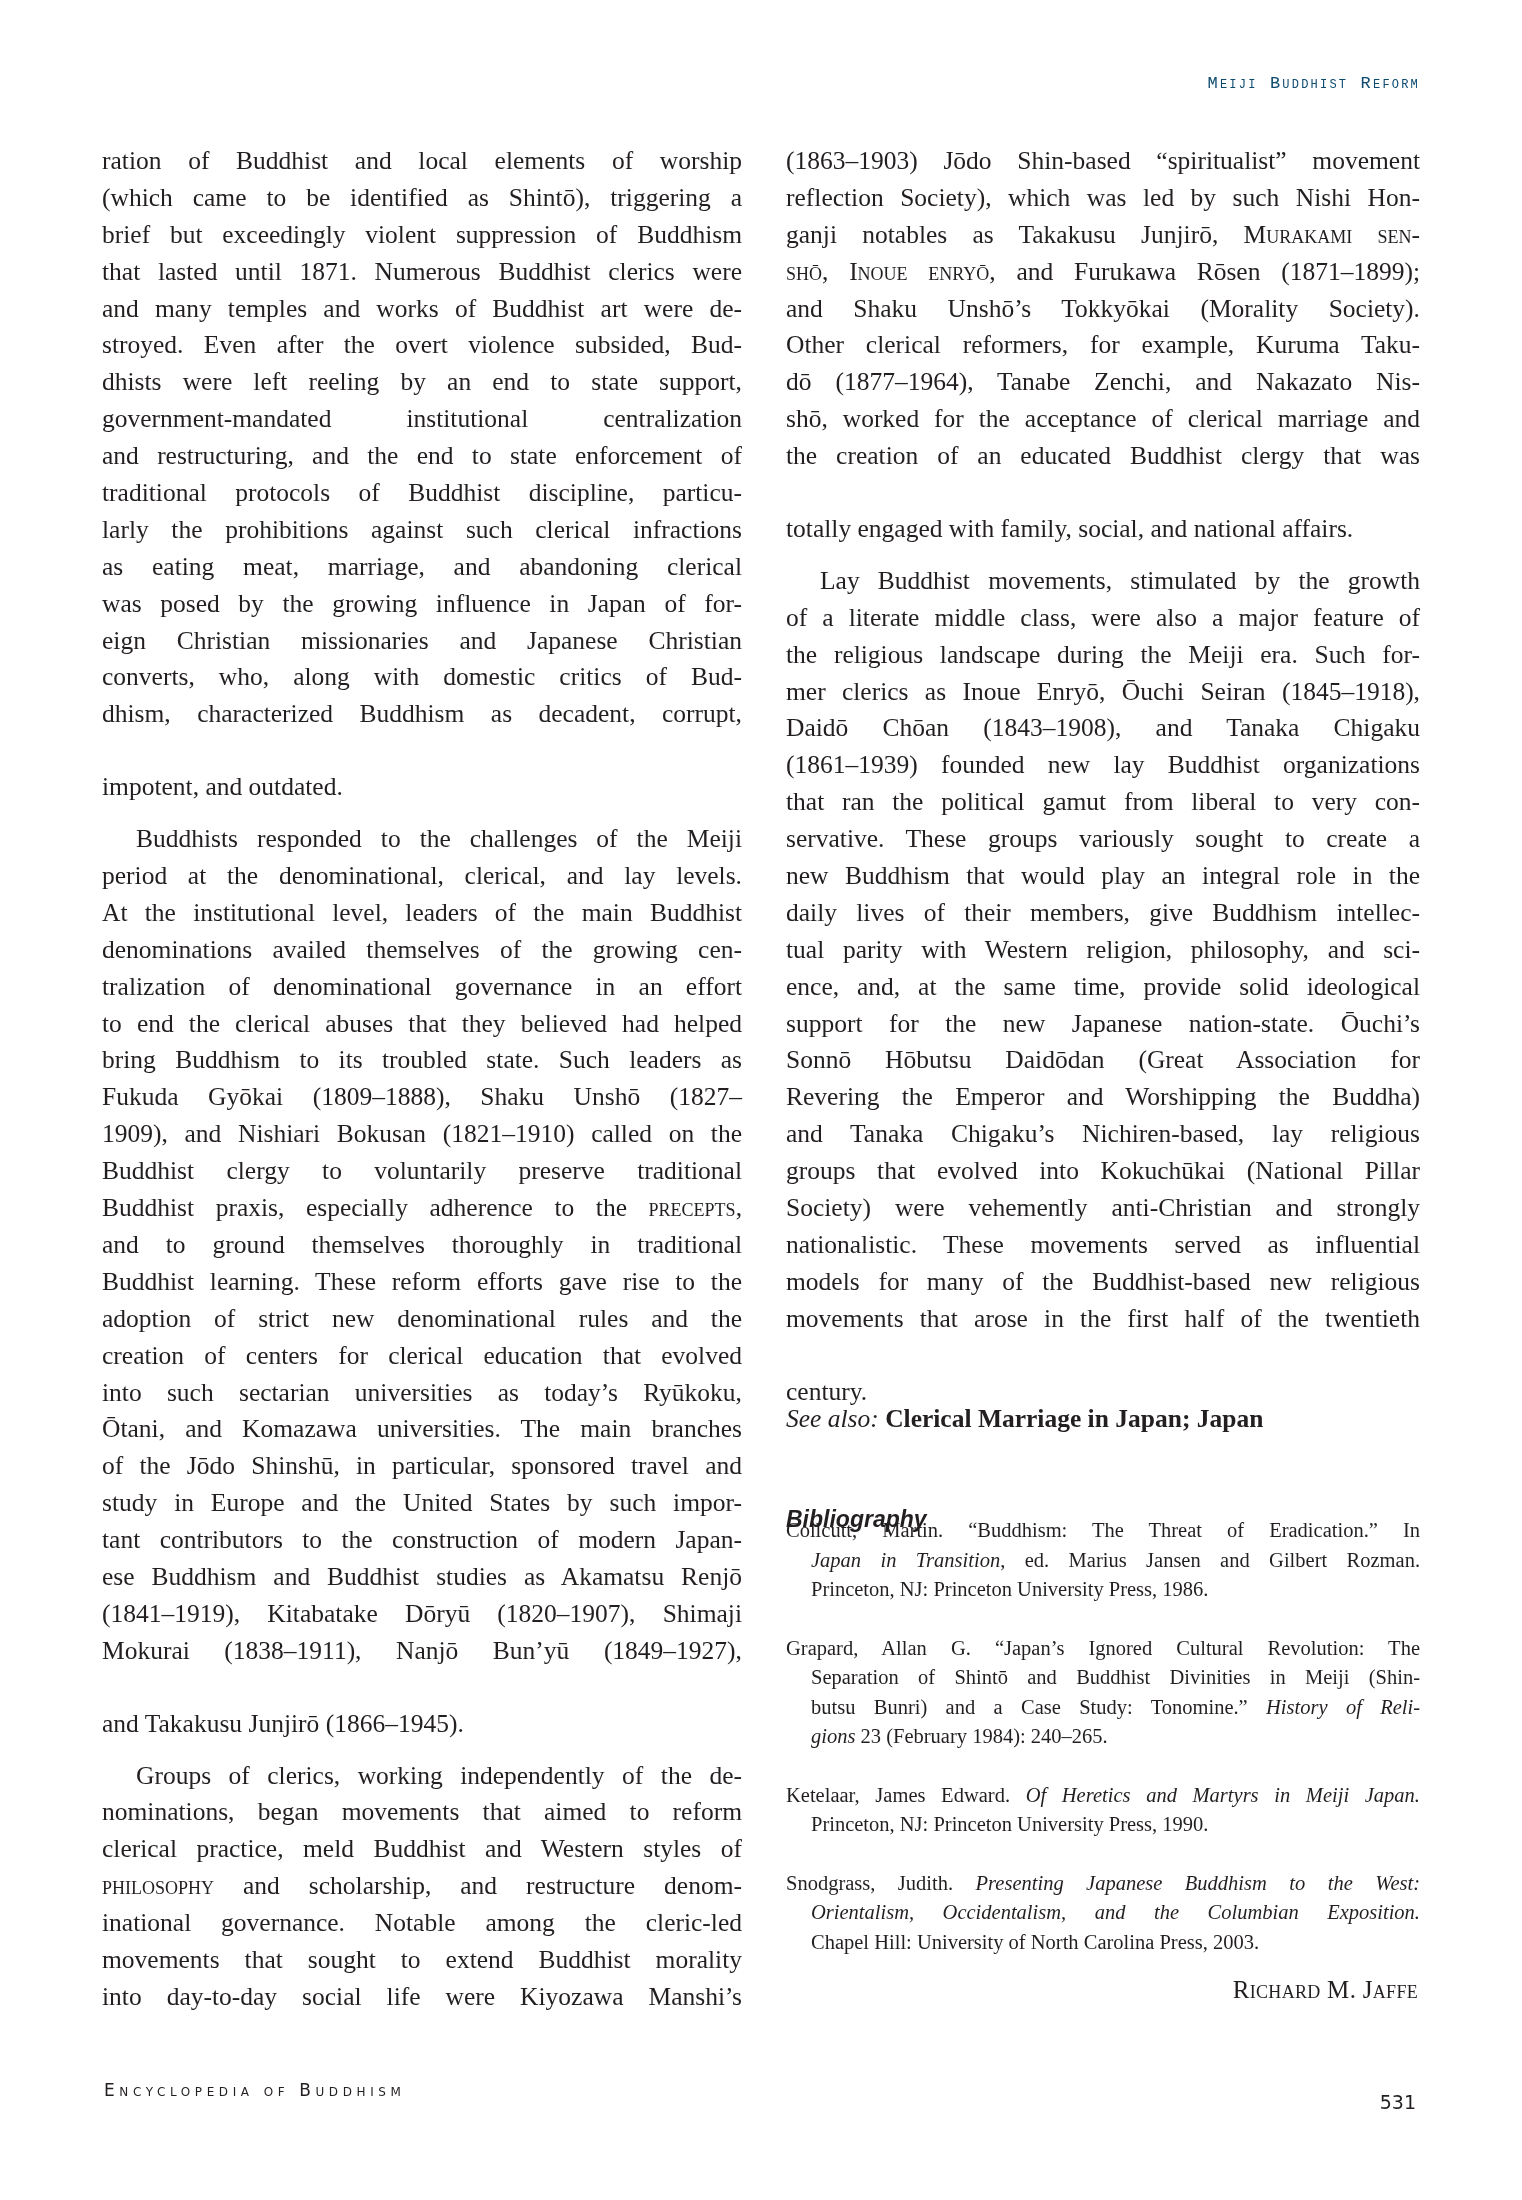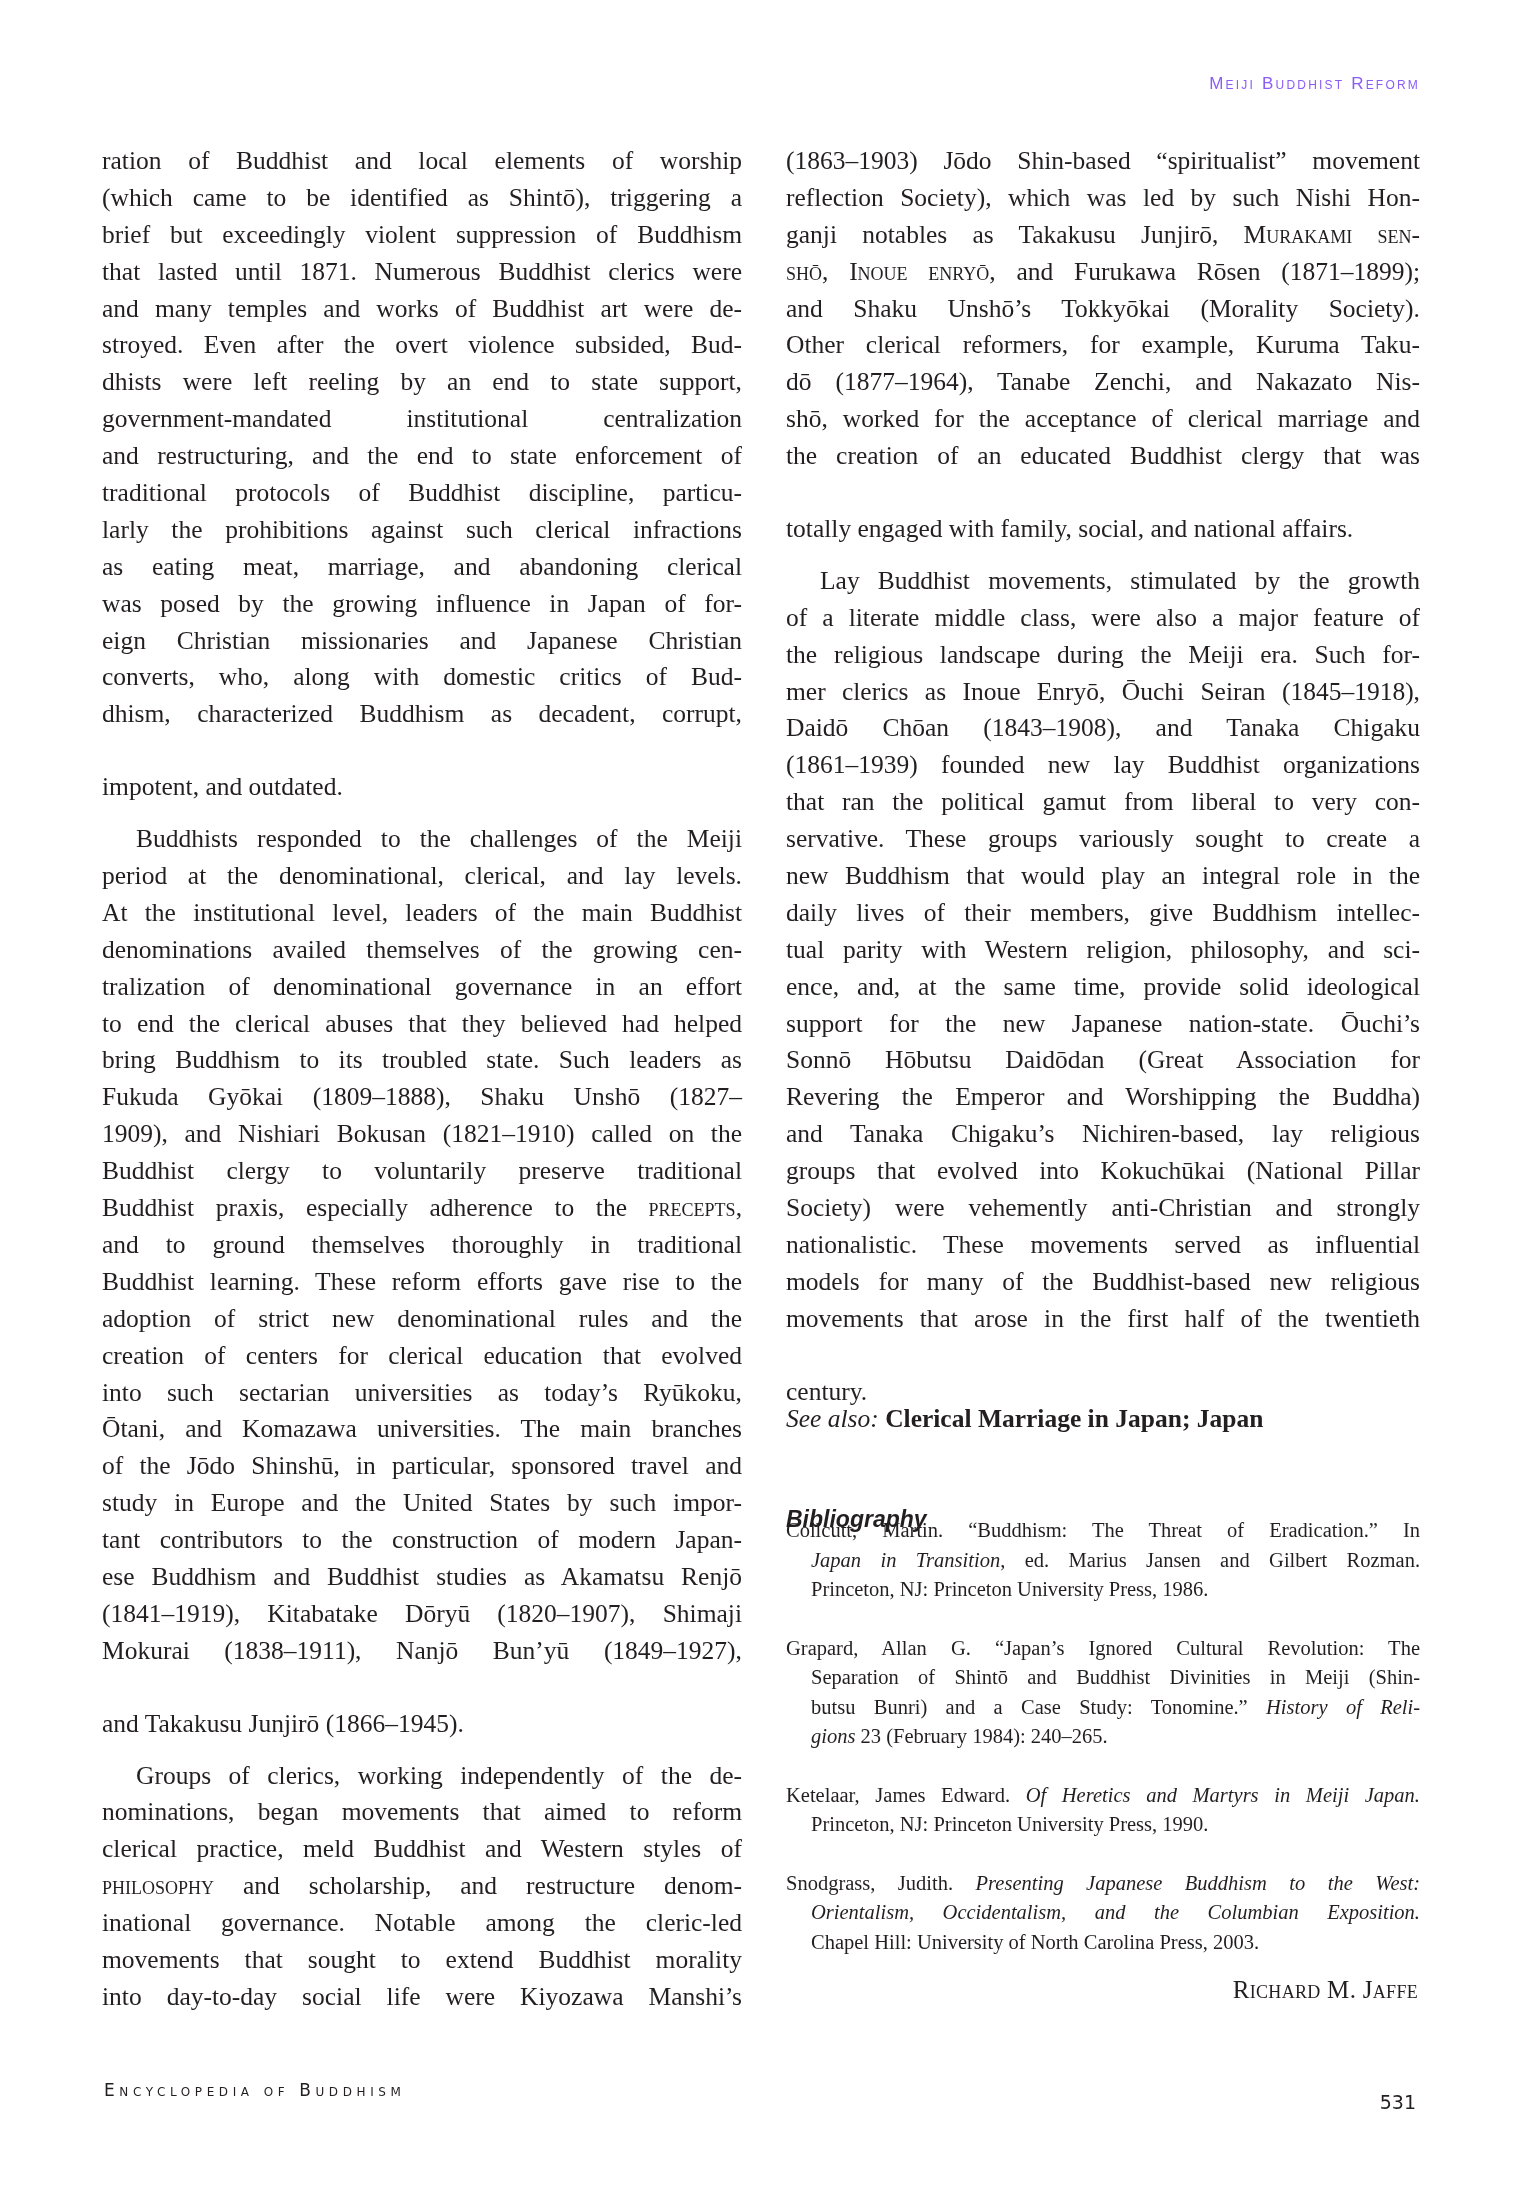--- a/index.html
+++ b/index.html
@@ -1,22 +1,22 @@
 <!DOCTYPE html>
 <html><head>
 <meta charset="utf-8">
 <style>
   html, body { margin: 0; padding: 0; background: #ffffff; }
   body { width: 1522px; height: 2200px; position: relative; overflow: hidden; color: #231f20; }
   .page { position: absolute; left: 0; top: 0; width: 1522px; height: 2200px; background: #fff; }
 
   .running-head {
     position: absolute; top: 74px; right: 102px;
-    font-family: Liberation Sans, sans-serif; font-size: 17px; letter-spacing: 2.2px;
-    font-variant: small-caps; color: #8b5cf6; white-space: nowrap; text-align: center;
+    font-family: Liberation Mono, monospace; font-size: 17px; letter-spacing: 2.2px;
+    font-variant: small-caps; color: #0c4a6e; white-space: nowrap; text-align: center;
   }
 
   .col { position: absolute; top: 143px; width: 640px; }
   .col.left { left: 102px; }
   .col.right { left: 786px; width: 634px; }
 
   .line {
     font-family: "Liberation Serif", serif; font-size: 25.5px; line-height: 36.9px;
     height: 36.9px; white-space: nowrap; text-align: justify; text-align-last: justify;
     overflow: visible;

